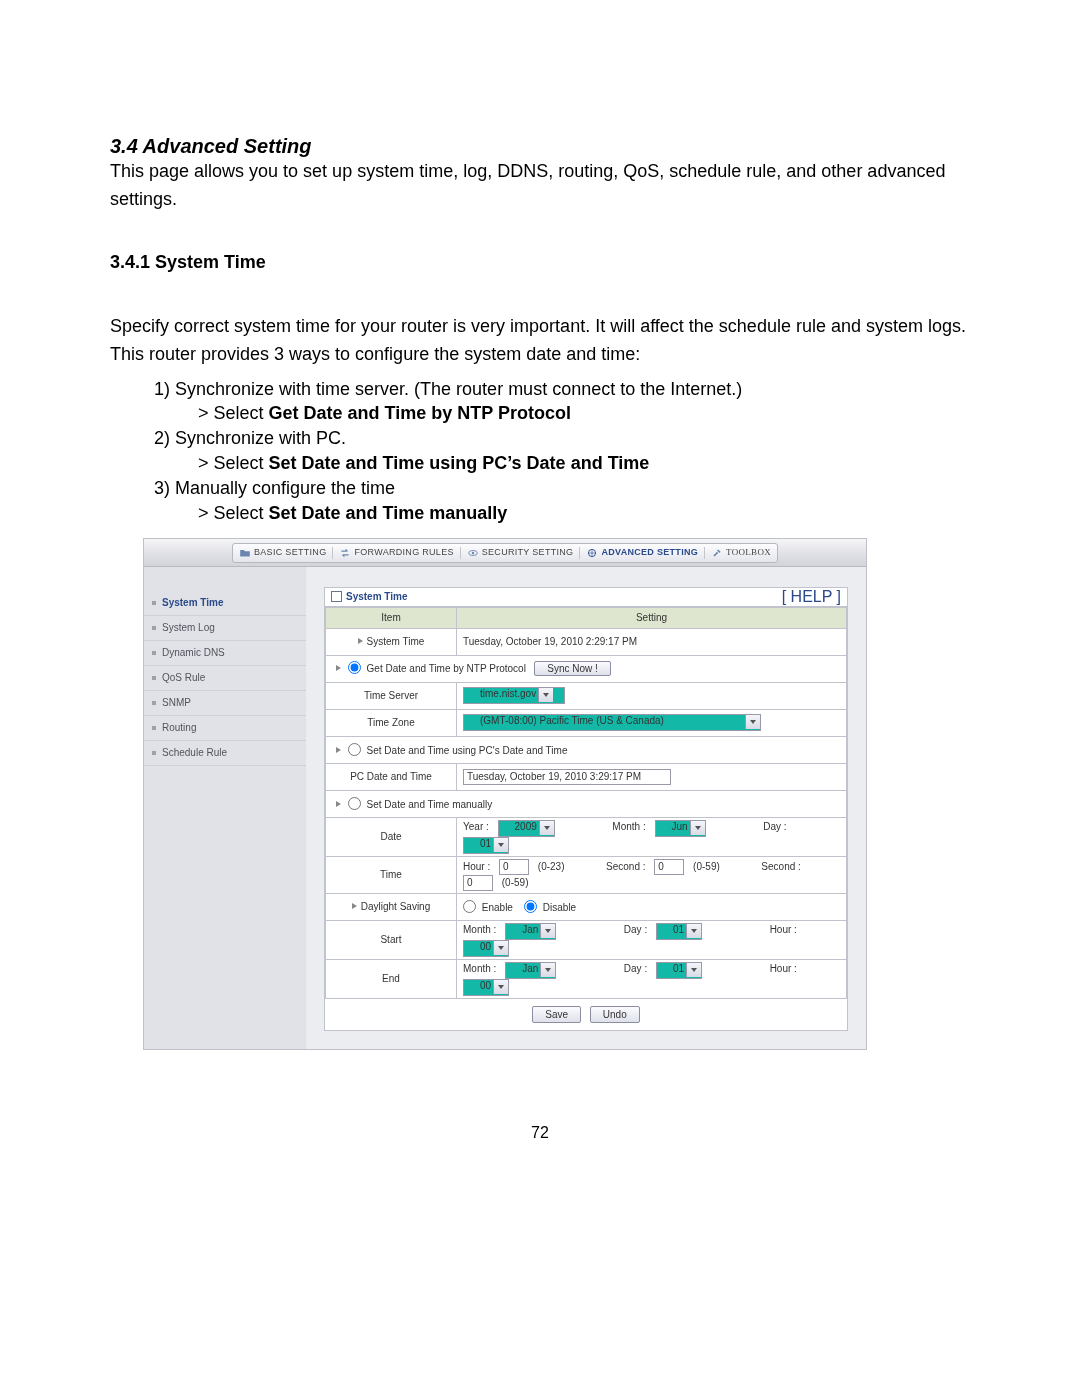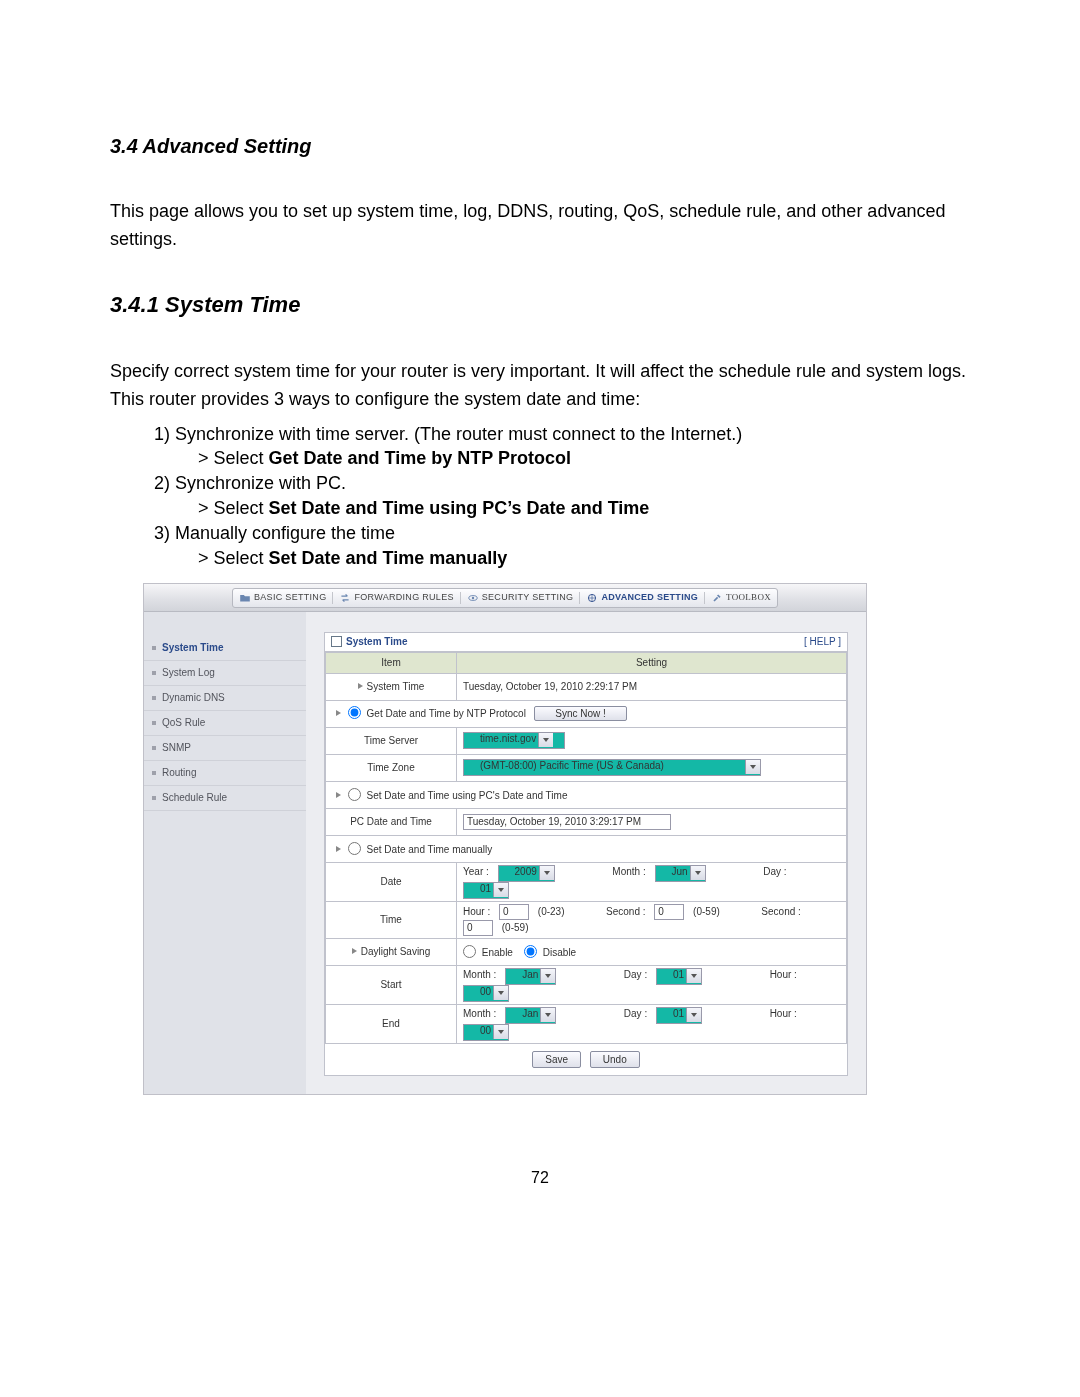--- a/index.html
+++ b/index.html
@@ -9,30 +9,28 @@
     color: #000;
     width: 1080px;
   }
   .page {
     padding: 135px 110px 50px 110px;
   }
   .h1 {
     font-size: 20px;
     font-style: italic;
     font-weight: bold;
-    margin-bottom: 40px;
   }
   .para {
     font-size: 18px;
     line-height: 1.55;
     margin-bottom: 38px;
   }
   .h2 {
-    font-size: 22px;
-    font-style: italic;
+    font-size: 18px;
     font-weight: bold;
     margin-bottom: 40px;
   }
   .ol-item {
     font-size: 18px;
     line-height: 1.6;
     margin-left: 44px;
   }
   .sub-sel {
     font-size: 18px;
@@ -125,21 +123,21 @@
     border-bottom: 1px solid #c0c2cc;
     background: #fff;
   }
   .sec-hdr-left {
     display: flex; align-items: center; gap: 4px;
     color: #2a4a8a; font-weight: 600; font-size: 10px;
   }
   .square { width: 9px; height: 9px; border: 1px solid #678; }
   .help {
     color: #2a4a8a;
-    font-size: 10px;
+    font-size: 16px;
   }
   .tbl { width: 100%; border-collapse: collapse; }
   .tbl th {
     background: #dfe6cf;
     font-weight: normal;
     color: #333;
     height: 18px;
     border: 1px solid #c0c2cc;
     font-size: 10px;
     text-align: center;
@@ -165,21 +163,21 @@
     border-left: 5px solid #888;
     margin-right: 4px;
     vertical-align: 1px;
   }
   .rad { margin: 0 3px 0 0; vertical-align: -2px; }
   .btn {
     display: inline-block;
     border: 1px solid #8a8ea0;
     background: linear-gradient(#fbfbff,#dfe1ea);
     border-radius: 2px;
-    padding: 1px 20px;
+    padding: 1px 12px;
     font-size: 10px;
     color: #333;
     cursor: pointer;
   }
   .sel-field {
     display: inline-flex;
     align-items: flex-start;
     border: 1px solid #99a;
     background: #14b8a6;
     height: 15px;

